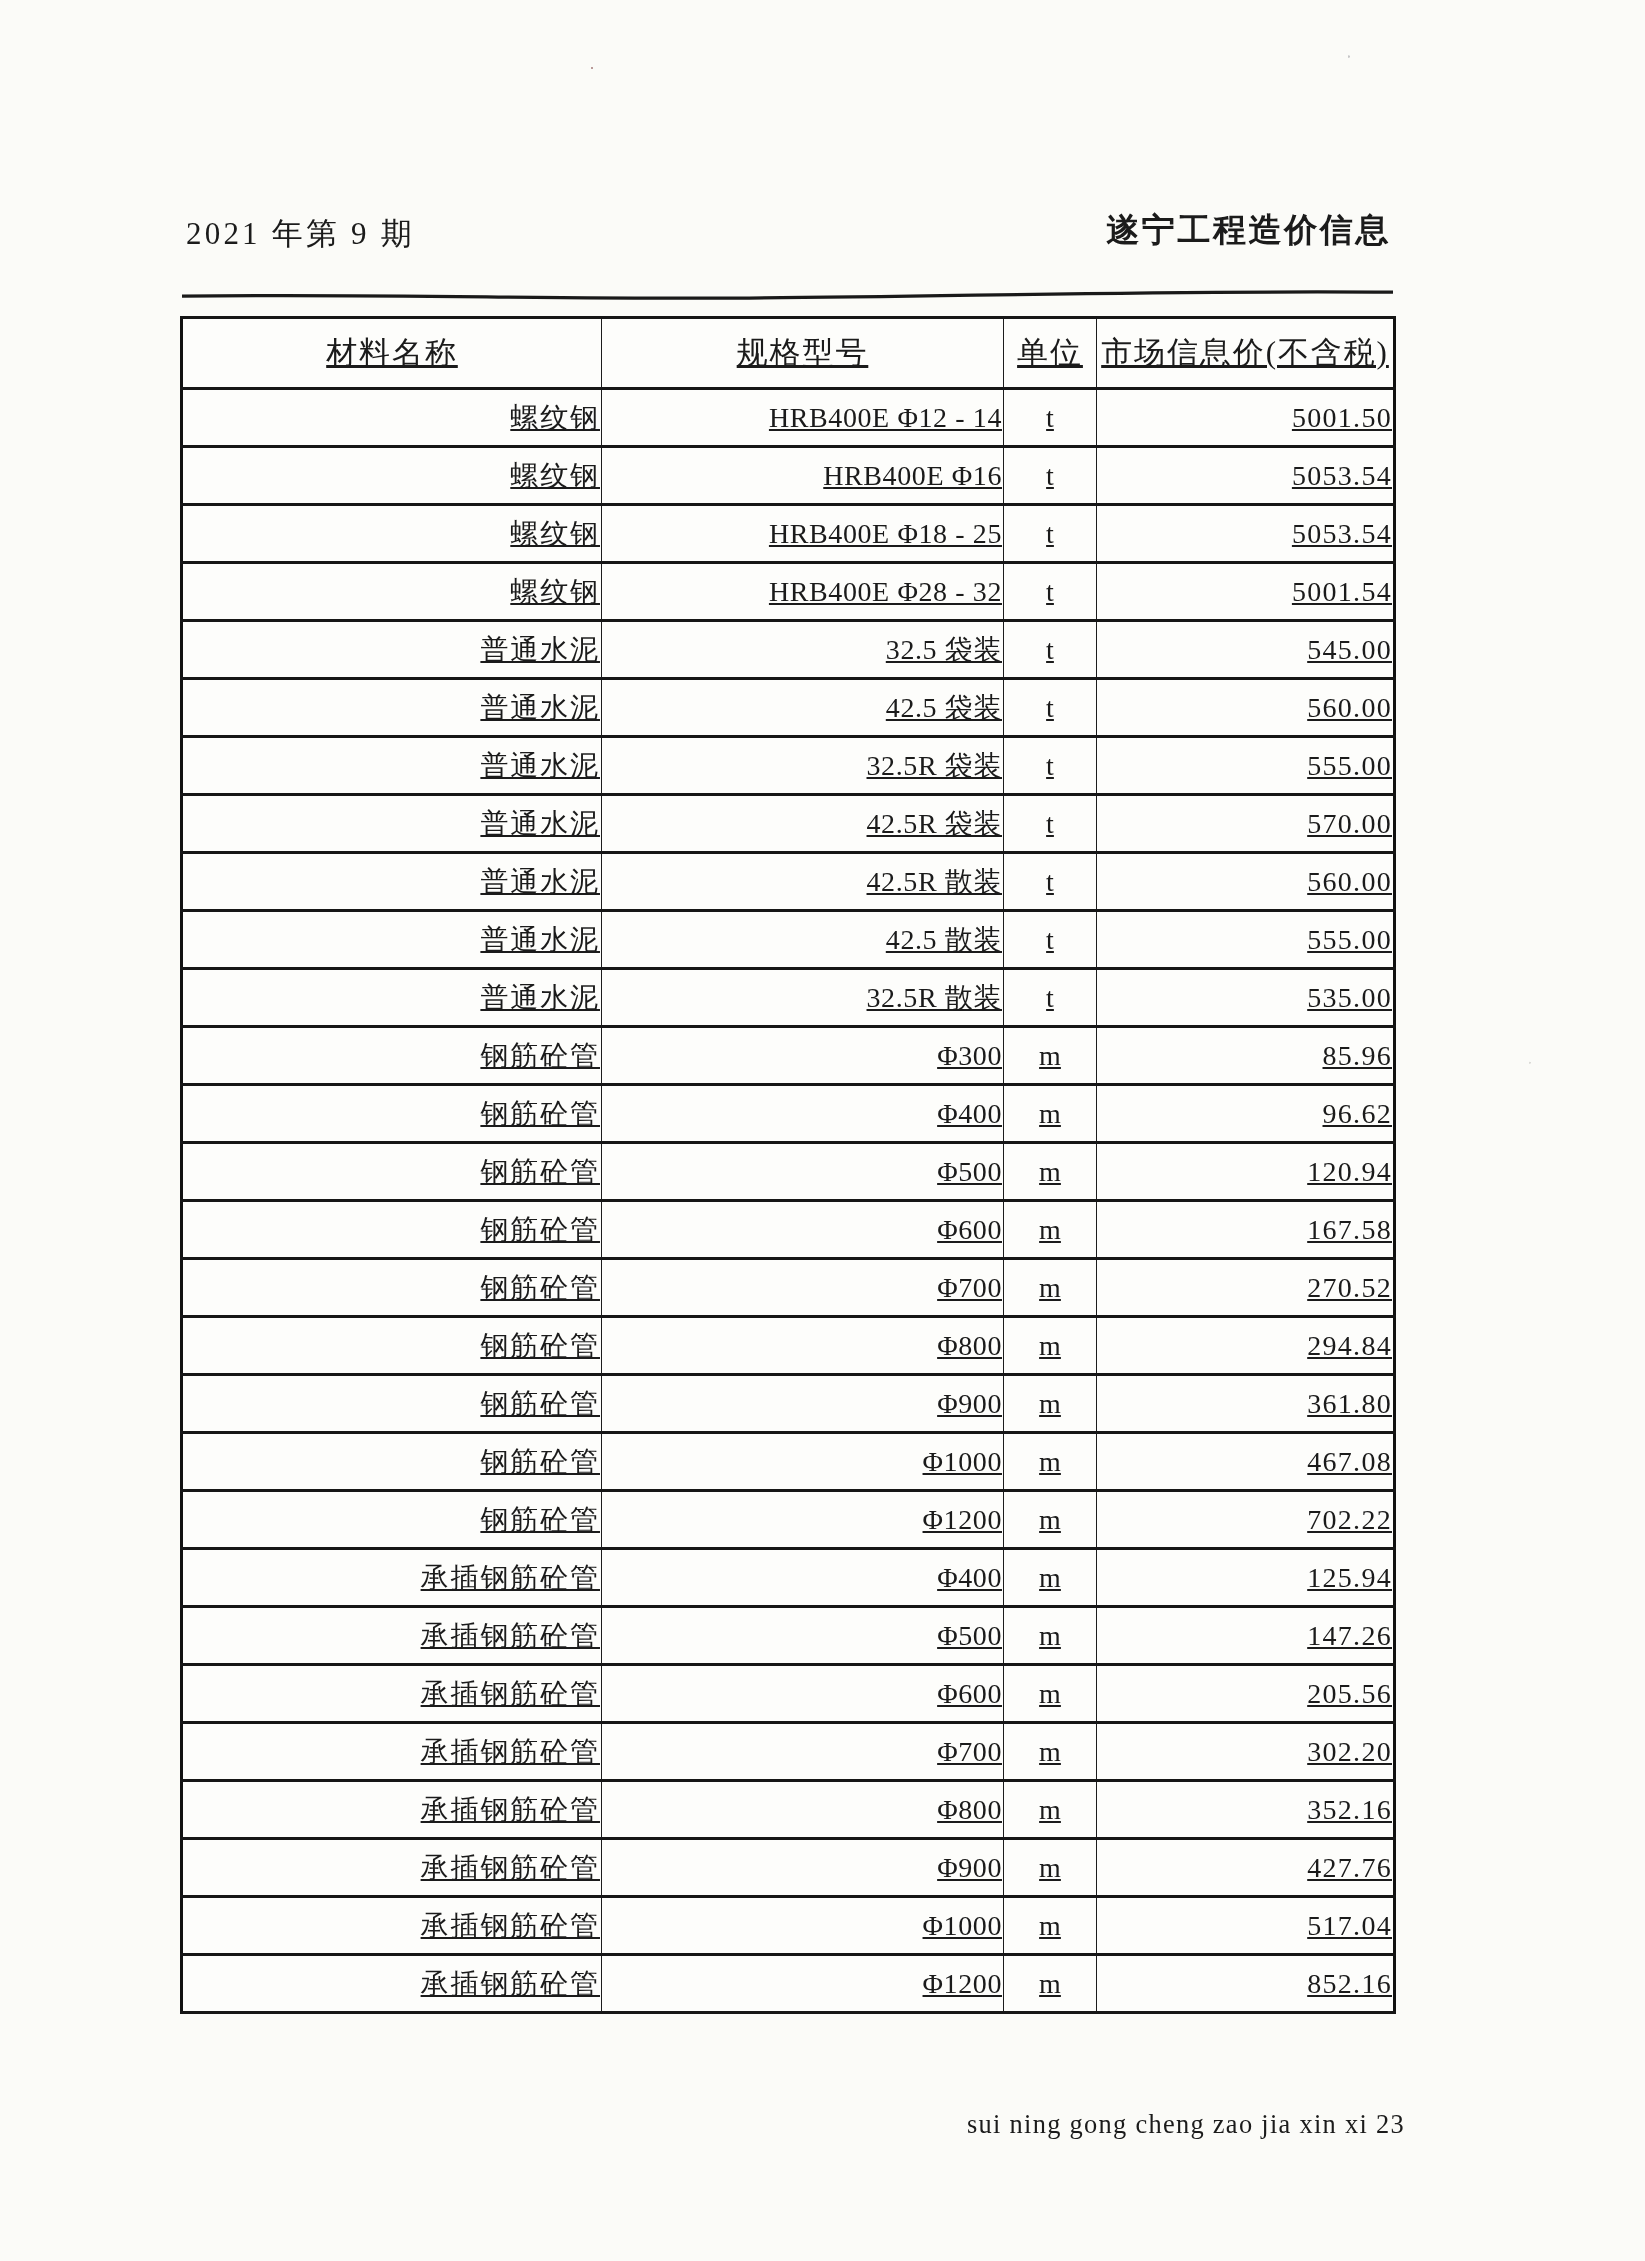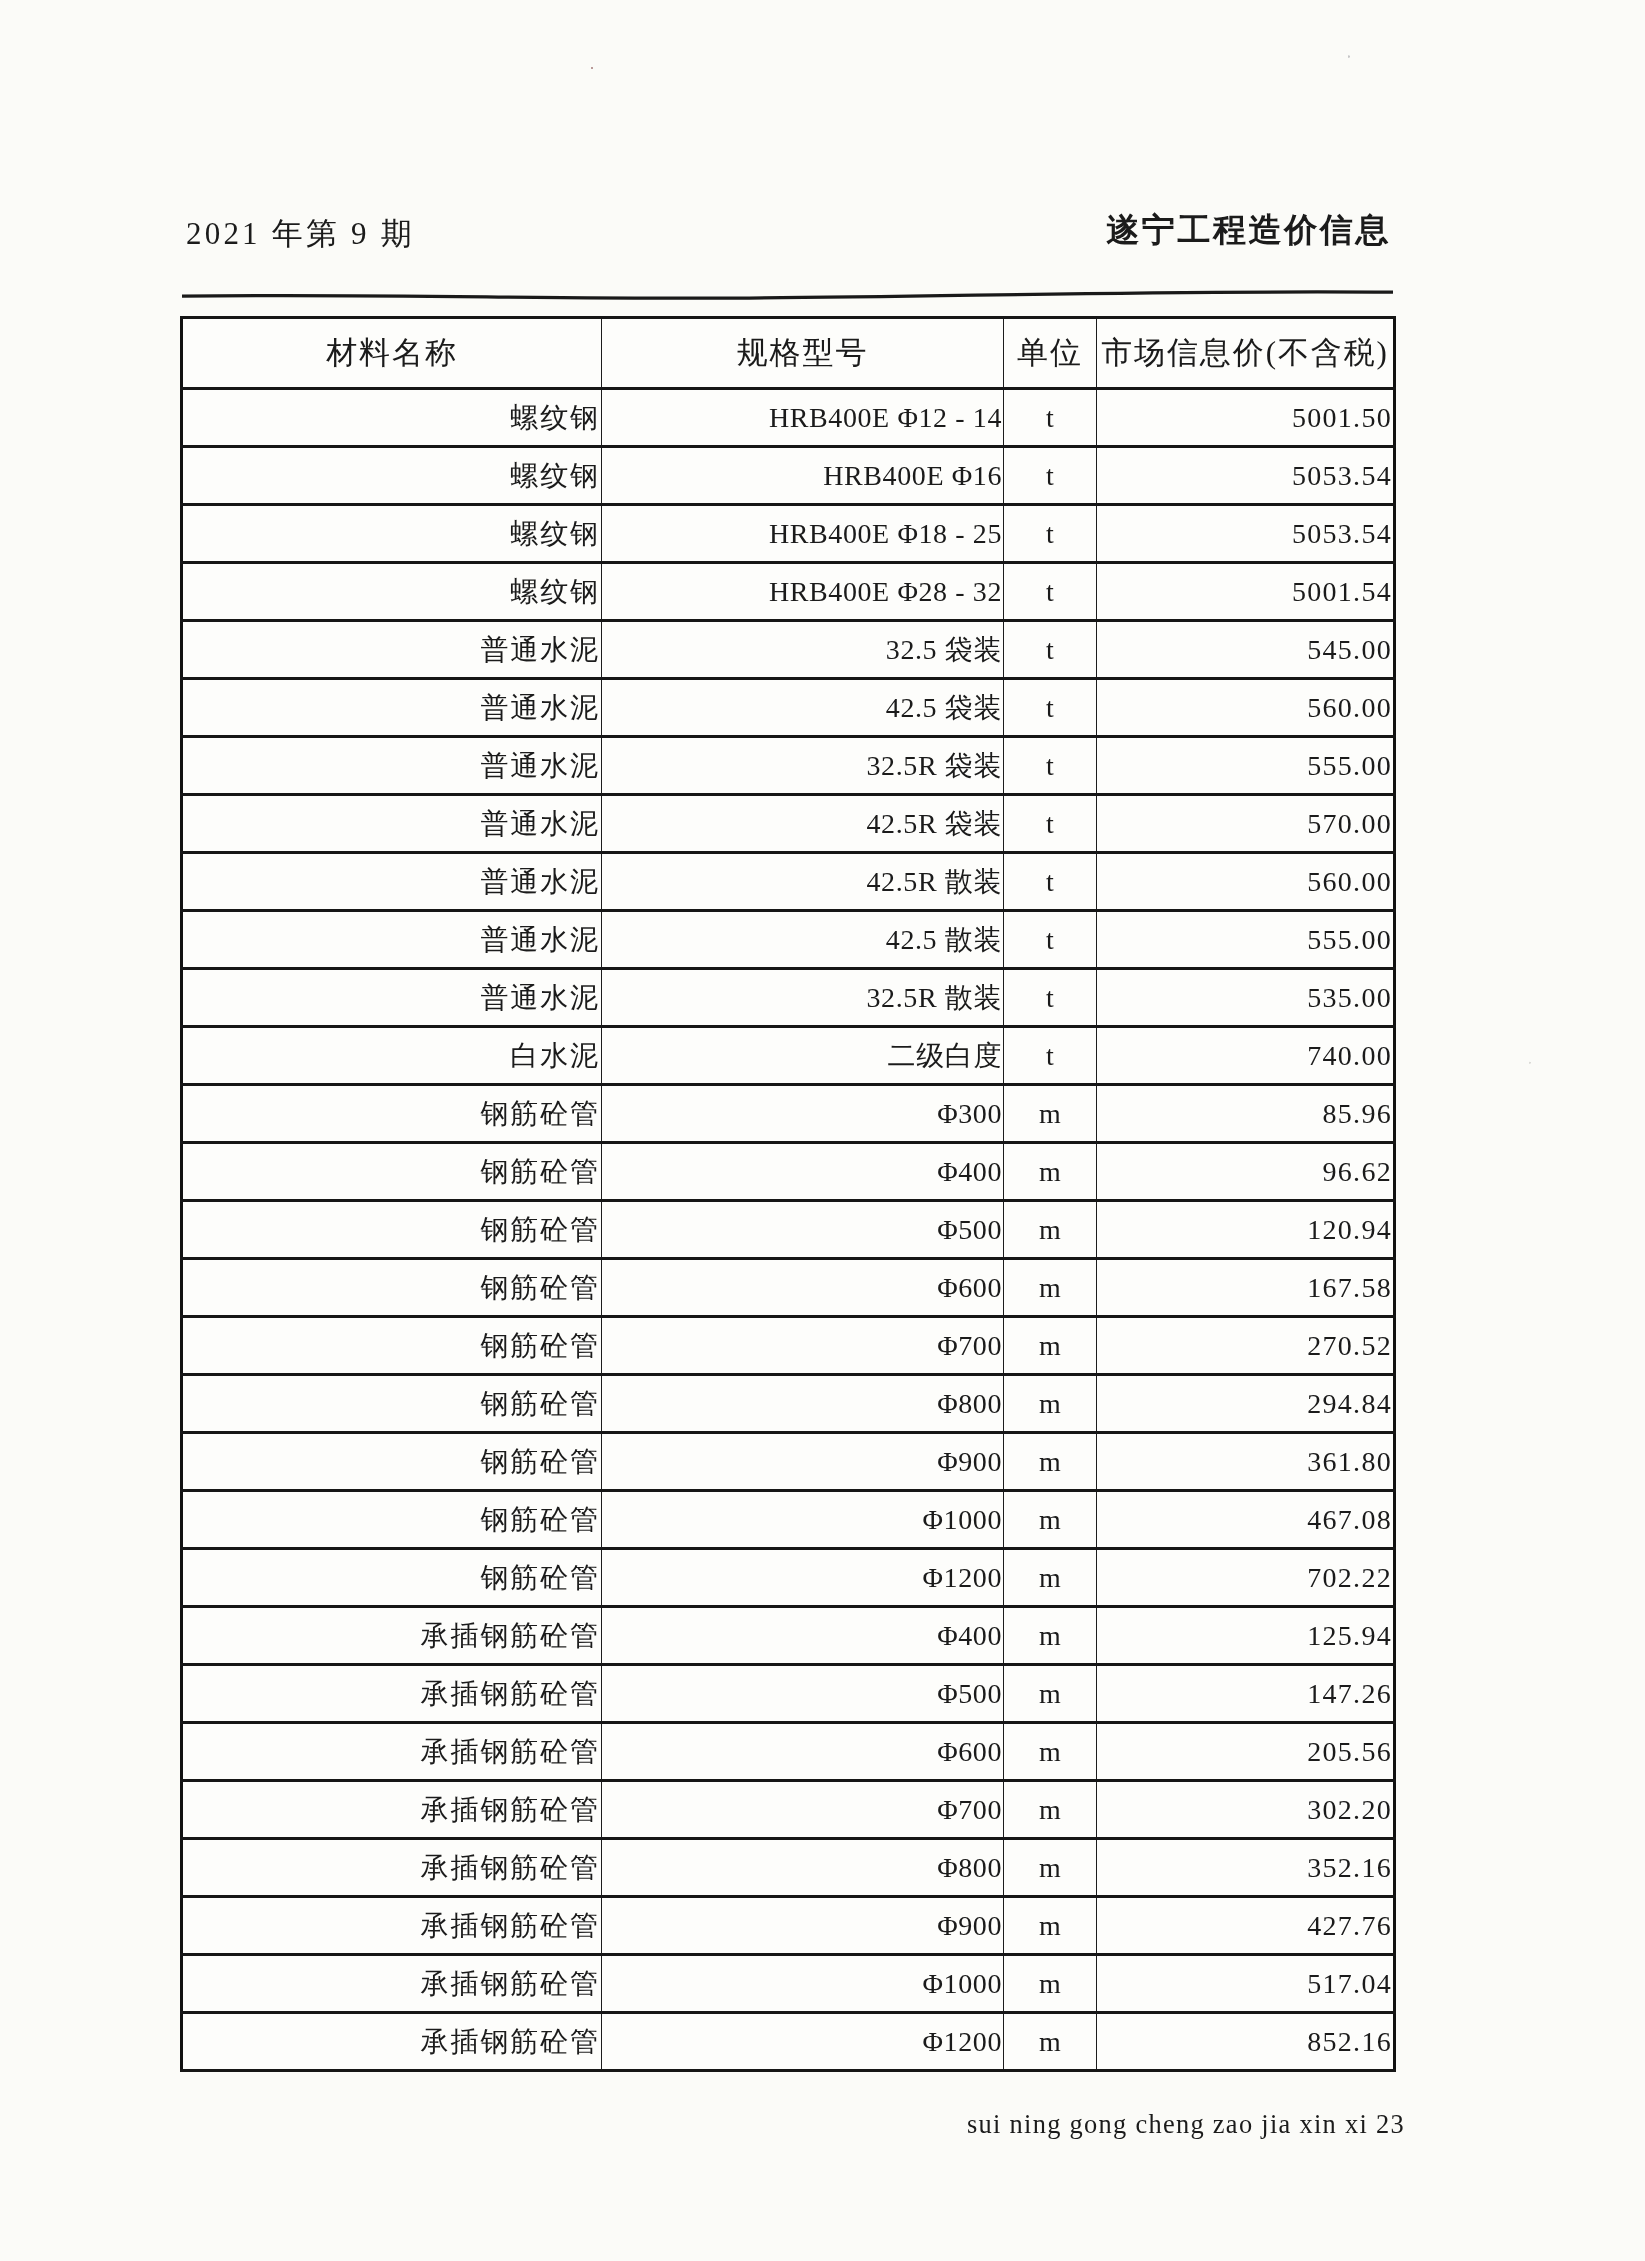--- a/index.html
+++ b/index.html
@@ -67,20 +67,21 @@
     border-top: 3.2px solid #161616;
     border-bottom: 3.2px solid #161616;
     border-left: 1.9px solid #1c1c1c;
     border-right: 1.9px solid #1c1c1c;
     overflow: hidden;
     white-space: nowrap;
     vertical-align: middle;
   }
   table.price-table {
     border: 3.9px solid #111;
+    text-decoration: underline;
   }
   table.price-table th {
     height: 66px;
     font-size: 31px;
     font-weight: 400;
     letter-spacing: 1.9px;
     text-align: center;
   }
   table.price-table td {
     height: 53px;
@@ -203,26 +204,20 @@
           <td class="c-unit">t</td>
           <td class="c-price">555.00</td>
         </tr>
         <tr>
           <td class="c-name">普通水泥</td>
           <td class="c-spec">32.5R 散装</td>
           <td class="c-unit">t</td>
           <td class="c-price">535.00</td>
         </tr>
         <tr>
-          <td class="c-name">白水泥</td>
-          <td class="c-spec">二级白度</td>
-          <td class="c-unit">t</td>
-          <td class="c-price">740.00</td>
-        </tr>
-        <tr>
           <td class="c-name">钢筋砼管</td>
           <td class="c-spec">Φ300</td>
           <td class="c-unit">m</td>
           <td class="c-price">85.96</td>
         </tr>
         <tr>
           <td class="c-name">钢筋砼管</td>
           <td class="c-spec">Φ400</td>
           <td class="c-unit">m</td>
           <td class="c-price">96.62</td>

